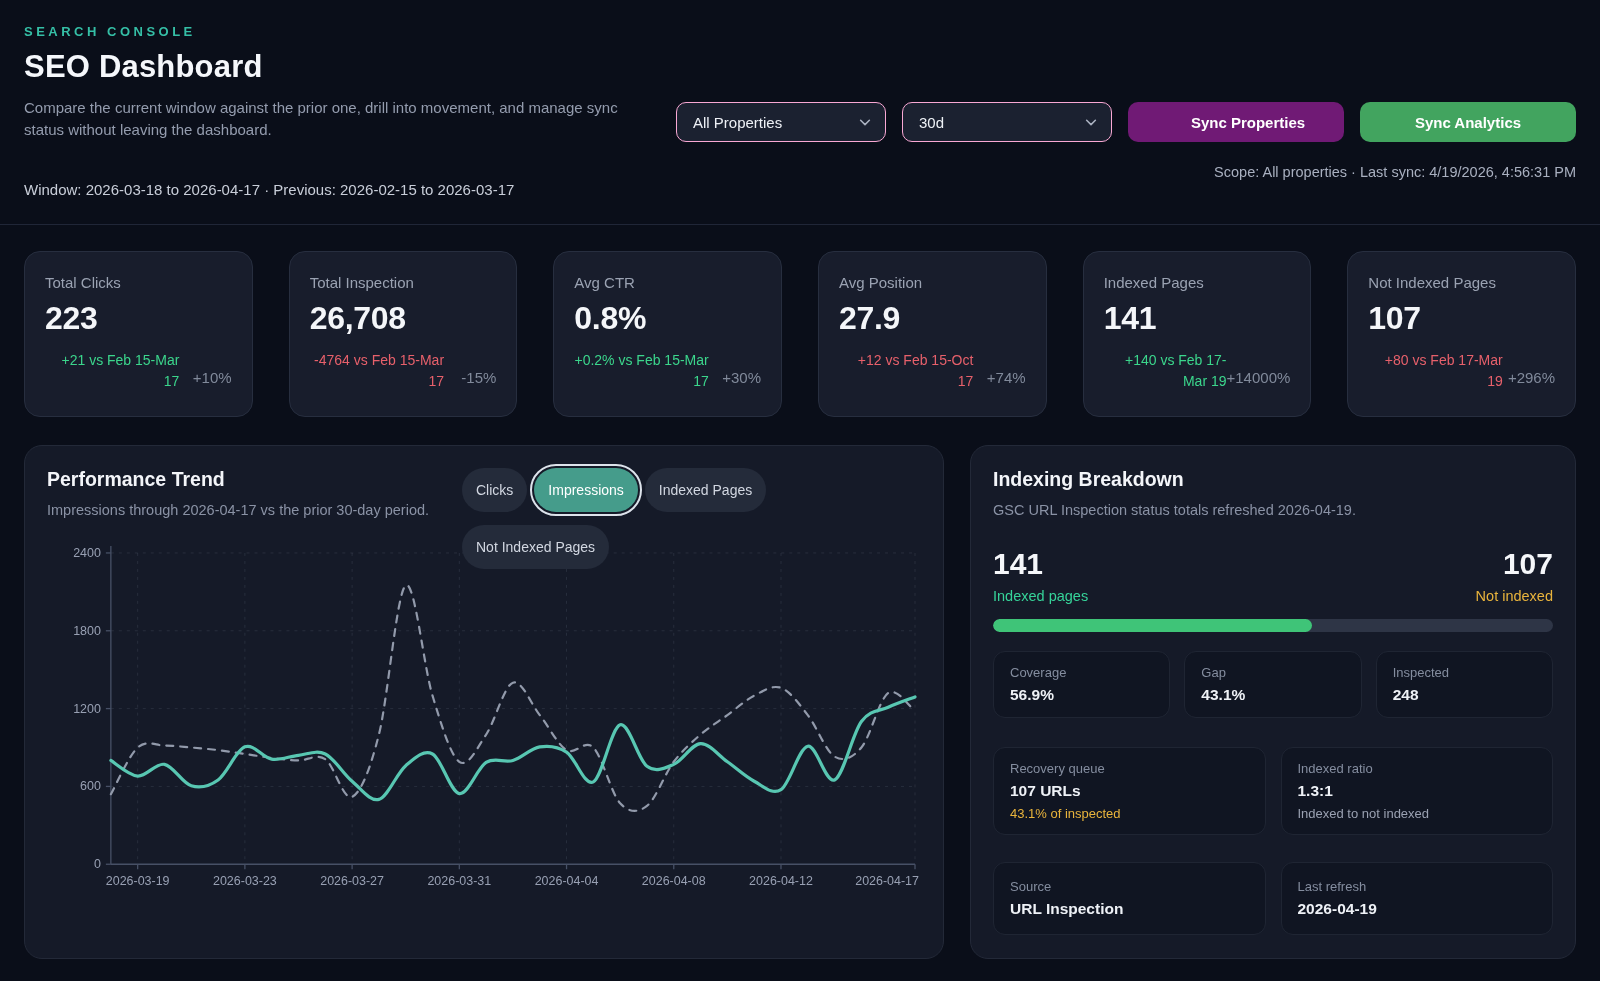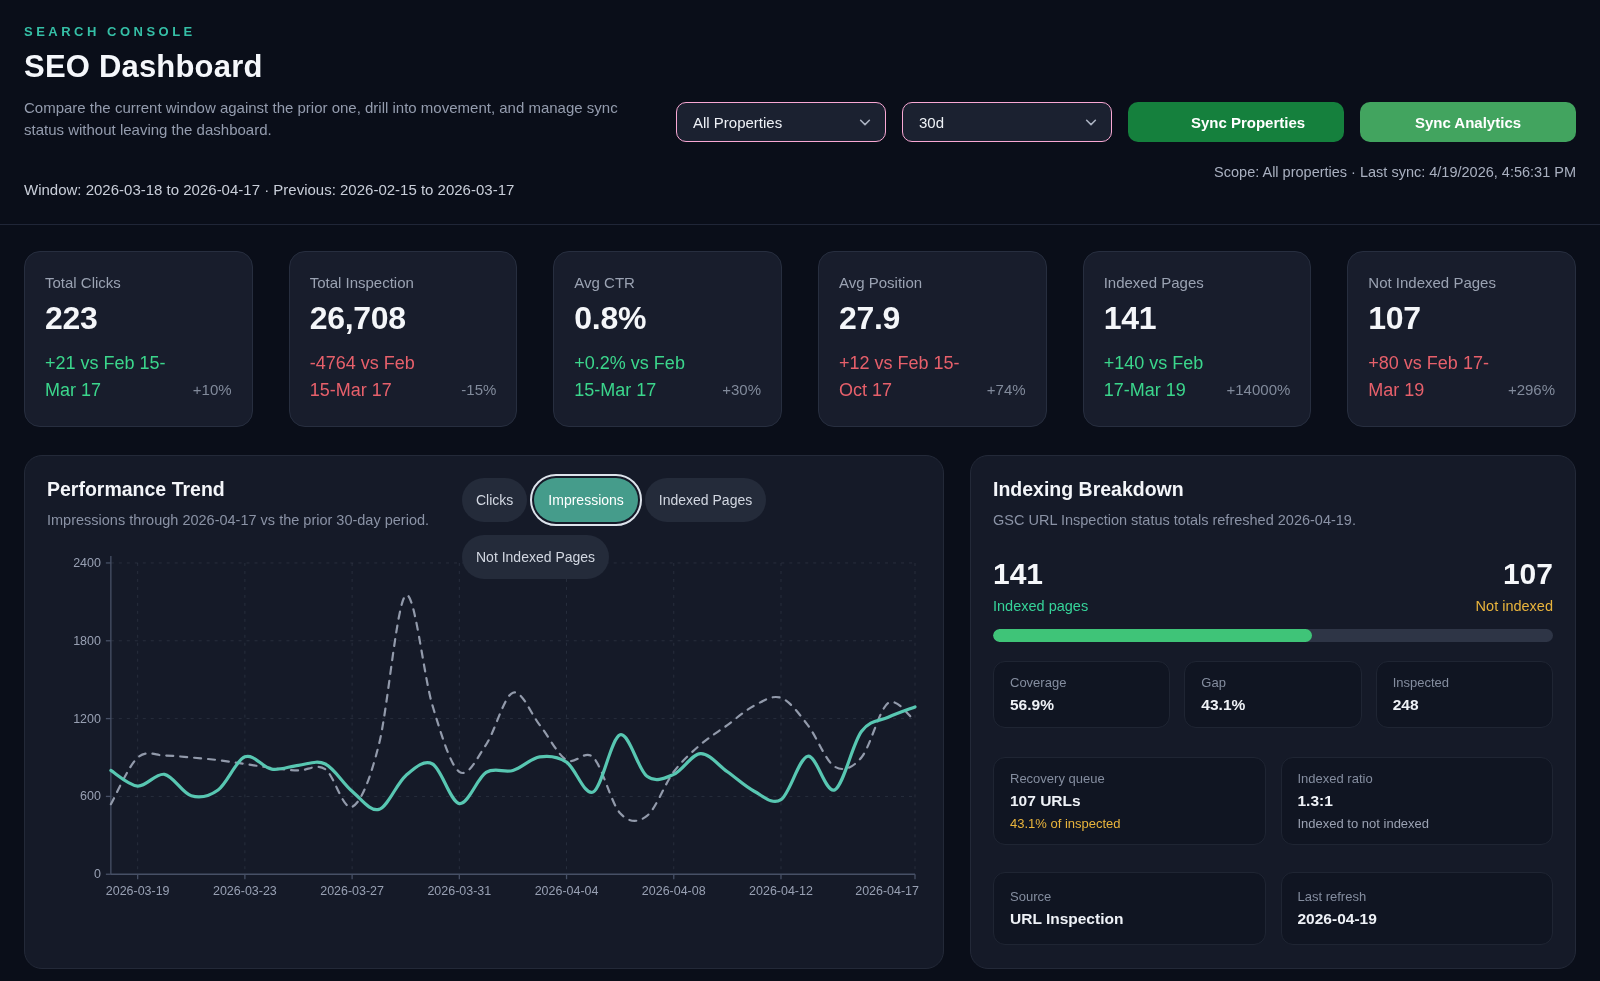--- a/index.html
+++ b/index.html
@@ -19,31 +19,31 @@
   .header-right { margin-top:78px; }
   .controls { display:flex; gap:16px; }
   .select {
     width:210px; height:40px; background:#1b2130; border:1px solid #f9a8d4; border-radius:10px;
     display:flex; align-items:center; justify-content:space-between; padding:0 13px 0 16px;
     color:#eef1f6; font-size:15px; cursor:pointer;
   }
   .chev { width:14px; height:14px; stroke:#aab1c0; fill:none; stroke-width:1.8; stroke-linecap:round; stroke-linejoin:round; }
   .btn { width:216px; height:40px; border:none; border-radius:10px; font-family:inherit;
          font-size:15px; font-weight:700; color:#fff; cursor:pointer; }
-  .btn-teal { background:#15803d;padding-left:24px; }
+  .btn-teal { background:#701a75;padding-left:24px; }
   .btn-green { background:#42a45f; }
   .scope-line { text-align:right; margin-top:22px; font-size:14.5px; color:#a9b0c0; }
 
   
   .kpis { display:grid; grid-template-columns:repeat(6,1fr); gap:36px; margin:26px 24px 0; }
   .card { background:#181d2c; border:1px solid #272e3f; border-radius:16px; padding:22px 20px; min-height:166px; }
   .card-label { font-size:15px; color:#9aa2b2; }
   .card-value { font-size:32px; font-weight:700; color:#f4f6f9; margin-top:9px; letter-spacing:-.3px; }
   .card-foot { display:flex; justify-content:space-between; align-items:flex-end; margin-top:13px; }
-  .card-delta { font-size:18px; line-height:1.5; max-width:72%; }
+  .card-delta { font-size:14px; line-height:1.5; max-width:72%;text-align:right; }
   .card-delta.pos { color:#3bd68c; }
   .card-delta.neg { color:#e7606b; }
   .card-pct { font-size:15px; color:#818a9b; padding-bottom:6px; white-space:nowrap; }
 
   
   .main { display:grid; grid-template-columns:920px 1fr; gap:26px; margin:28px 24px 0; }
   .panel { background:#151a28; border:1px solid #232938; border-radius:18px; padding:22px; min-height:514px; }
   .panel-title { font-size:19.5px; font-weight:700; color:#f3f5f9; }
   .panel-sub { font-size:14.5px; line-height:1.45; color:#8a92a5; margin-top:9px; }
   .trend-panel { position:relative; }

